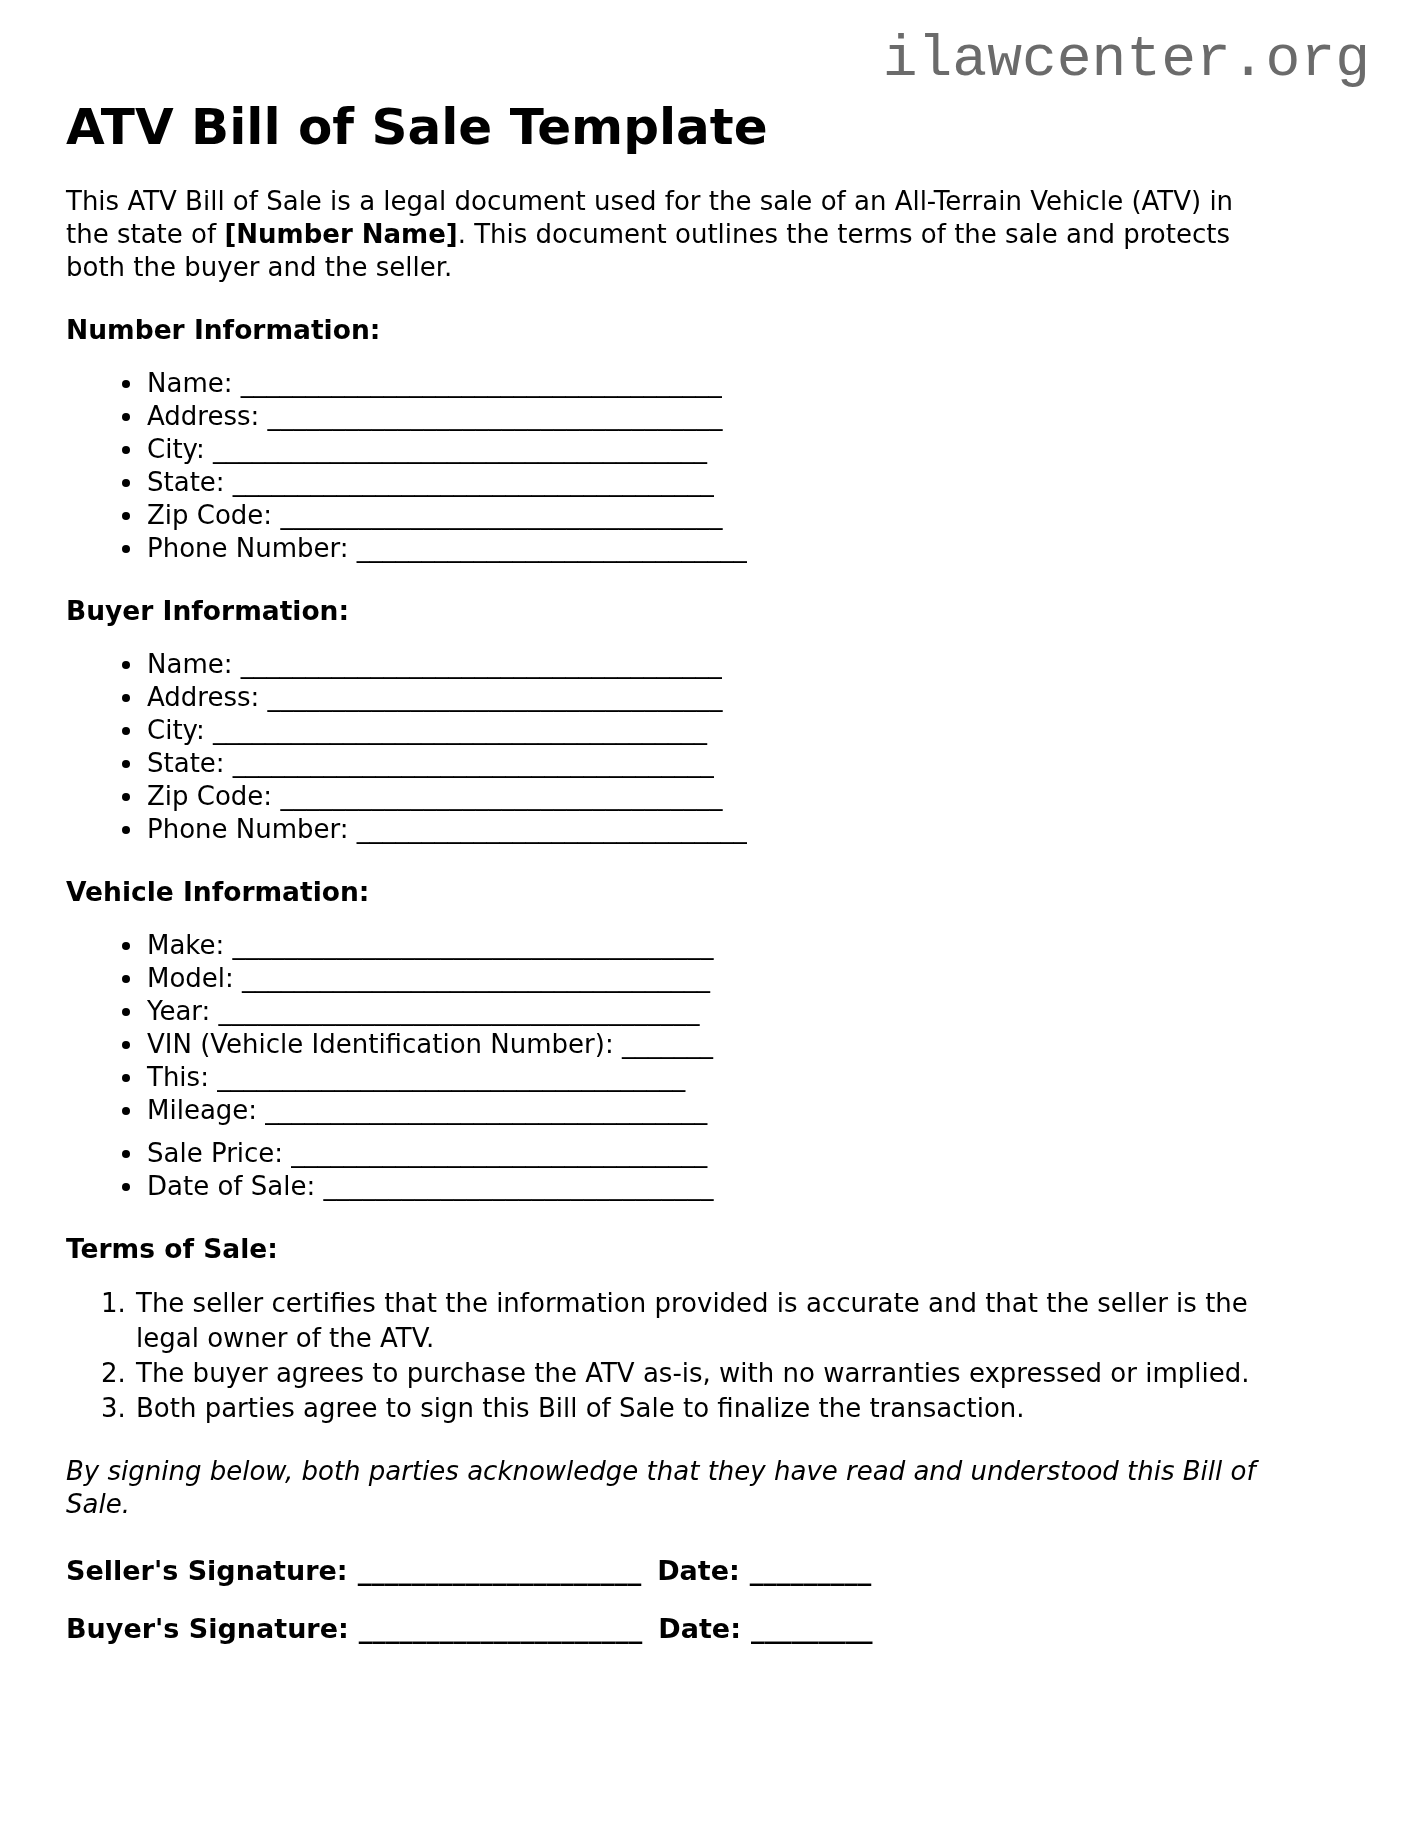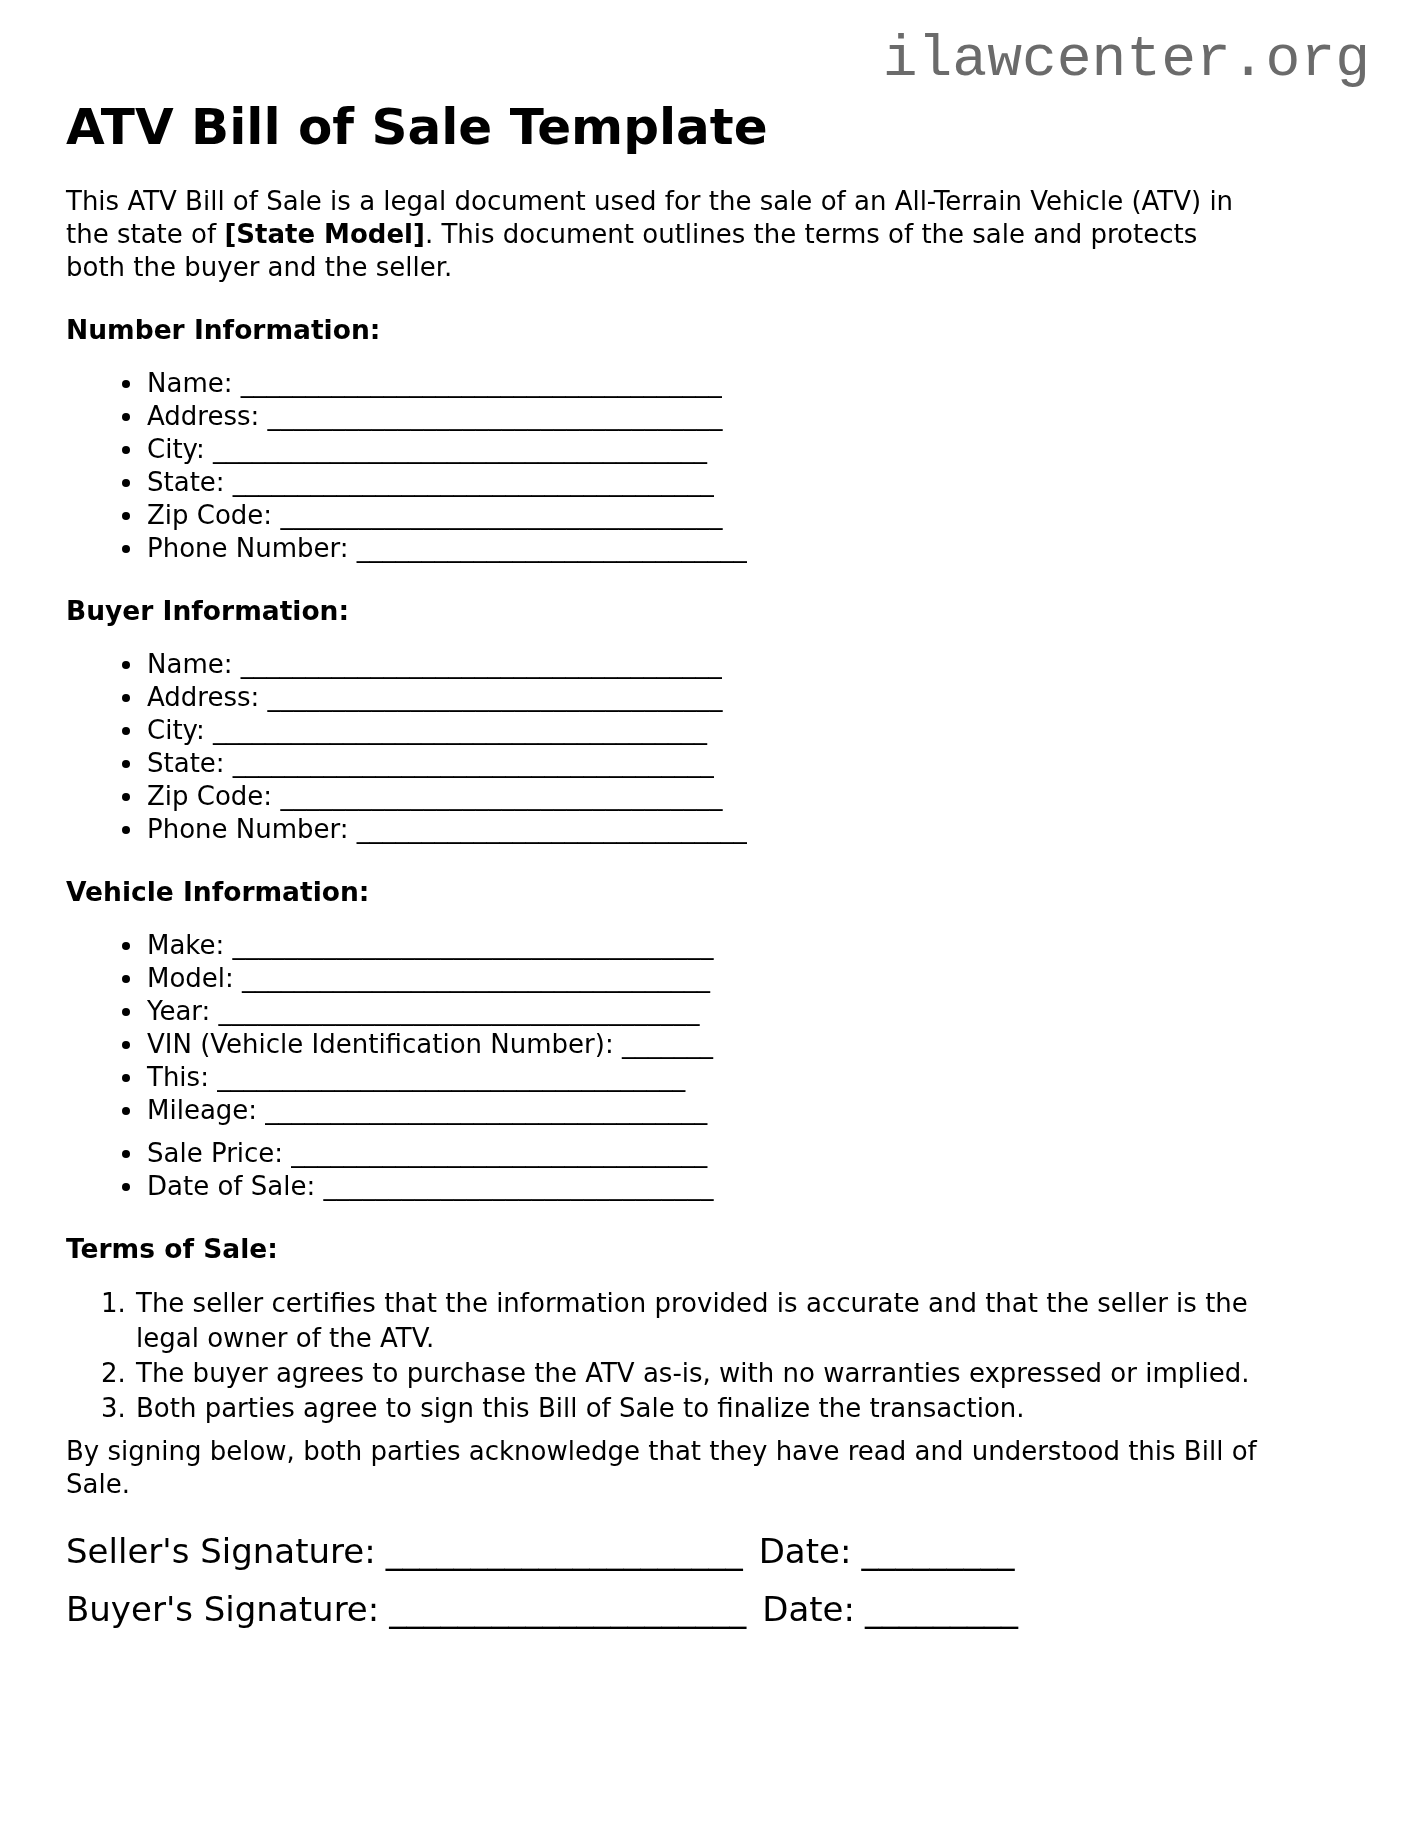--- a/index.html
+++ b/index.html
@@ -57,43 +57,44 @@
     padding: 0 0 0 68px;
     list-style: decimal outside;
   }
   ol.terms li {
     font-size: 26px;
     line-height: 35px;
     white-space: pre-line;
     padding-left: 2px;
   }
   .closing {
-    margin-top: 9px;
+    margin-top: 29px;
+    font-style: italic;
   }
   .sigrow {
-    font-size: 34px;
-    font-weight: normal;
+    font-size: 27px;
+    font-weight: bold;
     margin-top: 18px;
     line-height: 40px;
   }
   .sigrow .line { margin-left: 10px; }
   .sigrow .datelabel { margin-left: 16px; }
   .sigrow .dateline { margin-left: 10px; }
 </style>
 </head>
 <body>
 
 <div class="page">
 
   <div class="logo">ilawcenter.org</div>
 
   <h1 class="title">ATV Bill of Sale Template</h1>
 
   <div class="para"><span>This ATV Bill of Sale is a legal document used for the sale of an All-Terrain Vehicle (ATV) in
-the state of </span><b>[State Model]</b><span>. This document outlines the terms of the sale and protects
+the state of </span><b>[Number Name]</b><span>. This document outlines the terms of the sale and protects
 both the buyer and the seller.</span></div>
 
   <h2 class="sec">Number Information:</h2>
   <ul class="fields">
     <li>Name: _____________________________________</li>
     <li>Address: ___________________________________</li>
     <li>City: ______________________________________</li>
     <li>State: _____________________________________</li>
     <li>Zip Code: __________________________________</li>
     <li>Phone Number: ______________________________</li>

